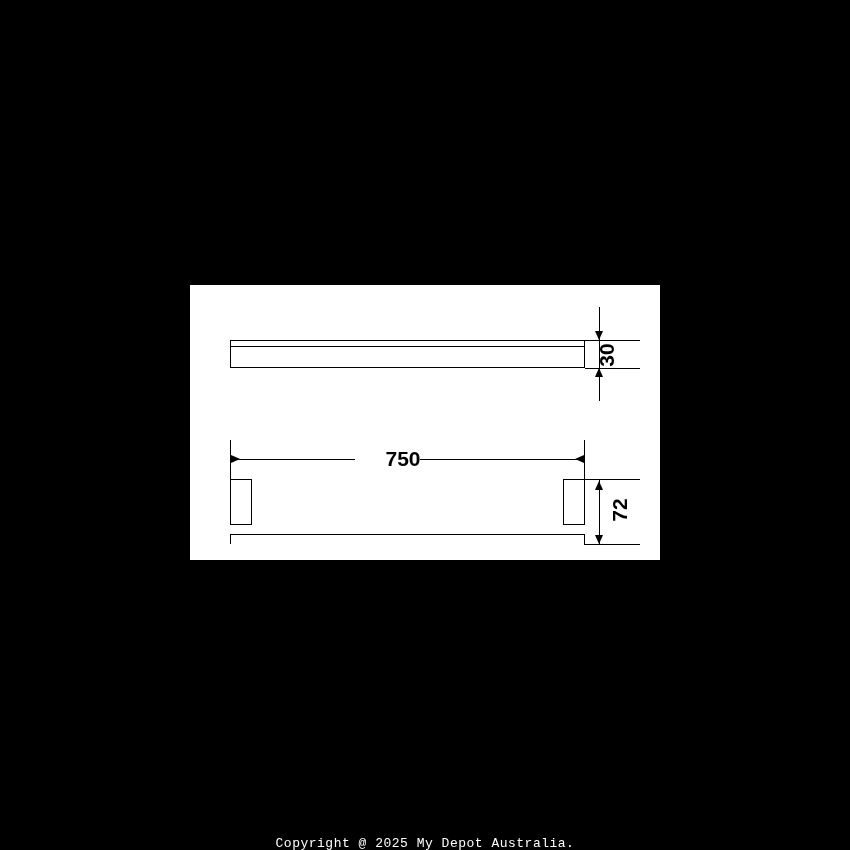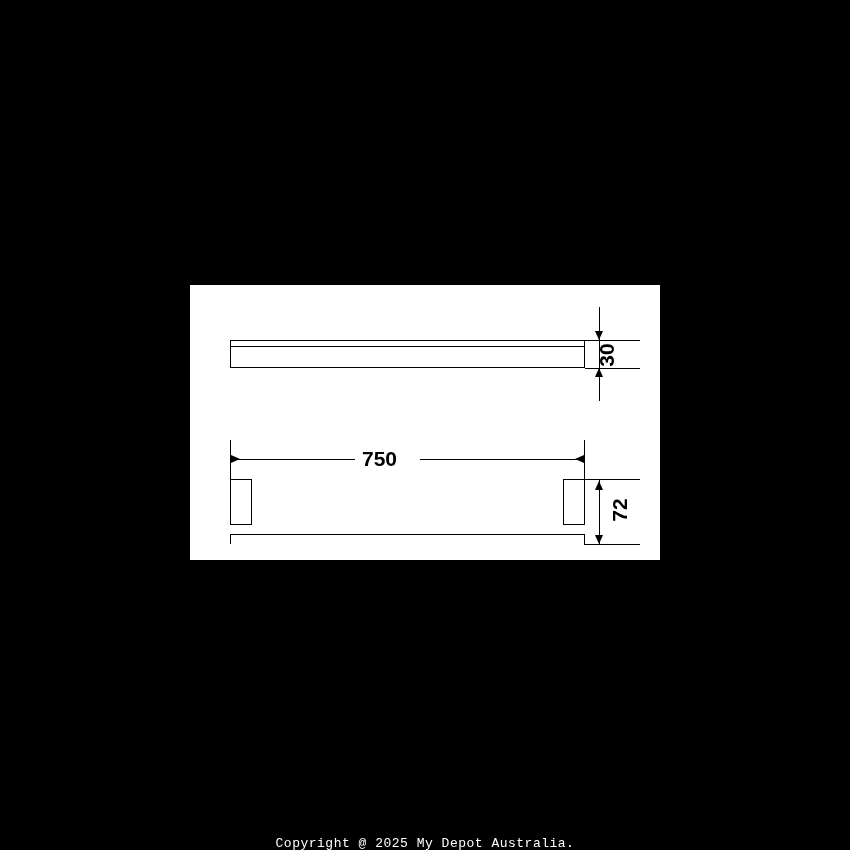--- a/index.html
+++ b/index.html
@@ -155,21 +155,21 @@
   <div class="dim-text vertical" style="left:404px; top:58px; width:26px; text-align:center;">30</div>
 
   <div class="ext-line-v" style="left:40px; top:155px; height:45px;"></div>
   <div class="ext-line-v" style="left:394px; top:155px; height:45px;"></div>
 
   <div class="ext-line-h" style="left:40px; top:174px; width:125px;"></div>
   <div class="ext-line-h" style="left:230px; top:174px; width:164px;"></div>
   <div class="dim-arrow arrow-right" style="left:41px; top:170px;"></div>
   <div class="dim-arrow arrow-left" style="left:385px; top:170px;"></div>
 
-  <div class="dim-text" style="left:172px; top:162px; width:52px; ">750</div>
+  <div class="dim-text" style="left:187px; top:162px; width:52px; text-align:center;">750</div>
 
   <div class="plan-post" id="plan-post-left"></div>
   <div class="plan-post" id="plan-post-right"></div>
   <div id="plan-rail"></div>
 
   <div class="ext-line-h" style="left:394px; top:194px; width:56px;"></div>
   <div class="ext-line-h" style="left:394px; top:259px; width:56px;"></div>
 
   <div class="ext-line-v" style="left:409px; top:194px; height:65px;"></div>
   <div class="dim-arrow arrow-up" style="left:405px; top:196px;"></div>

